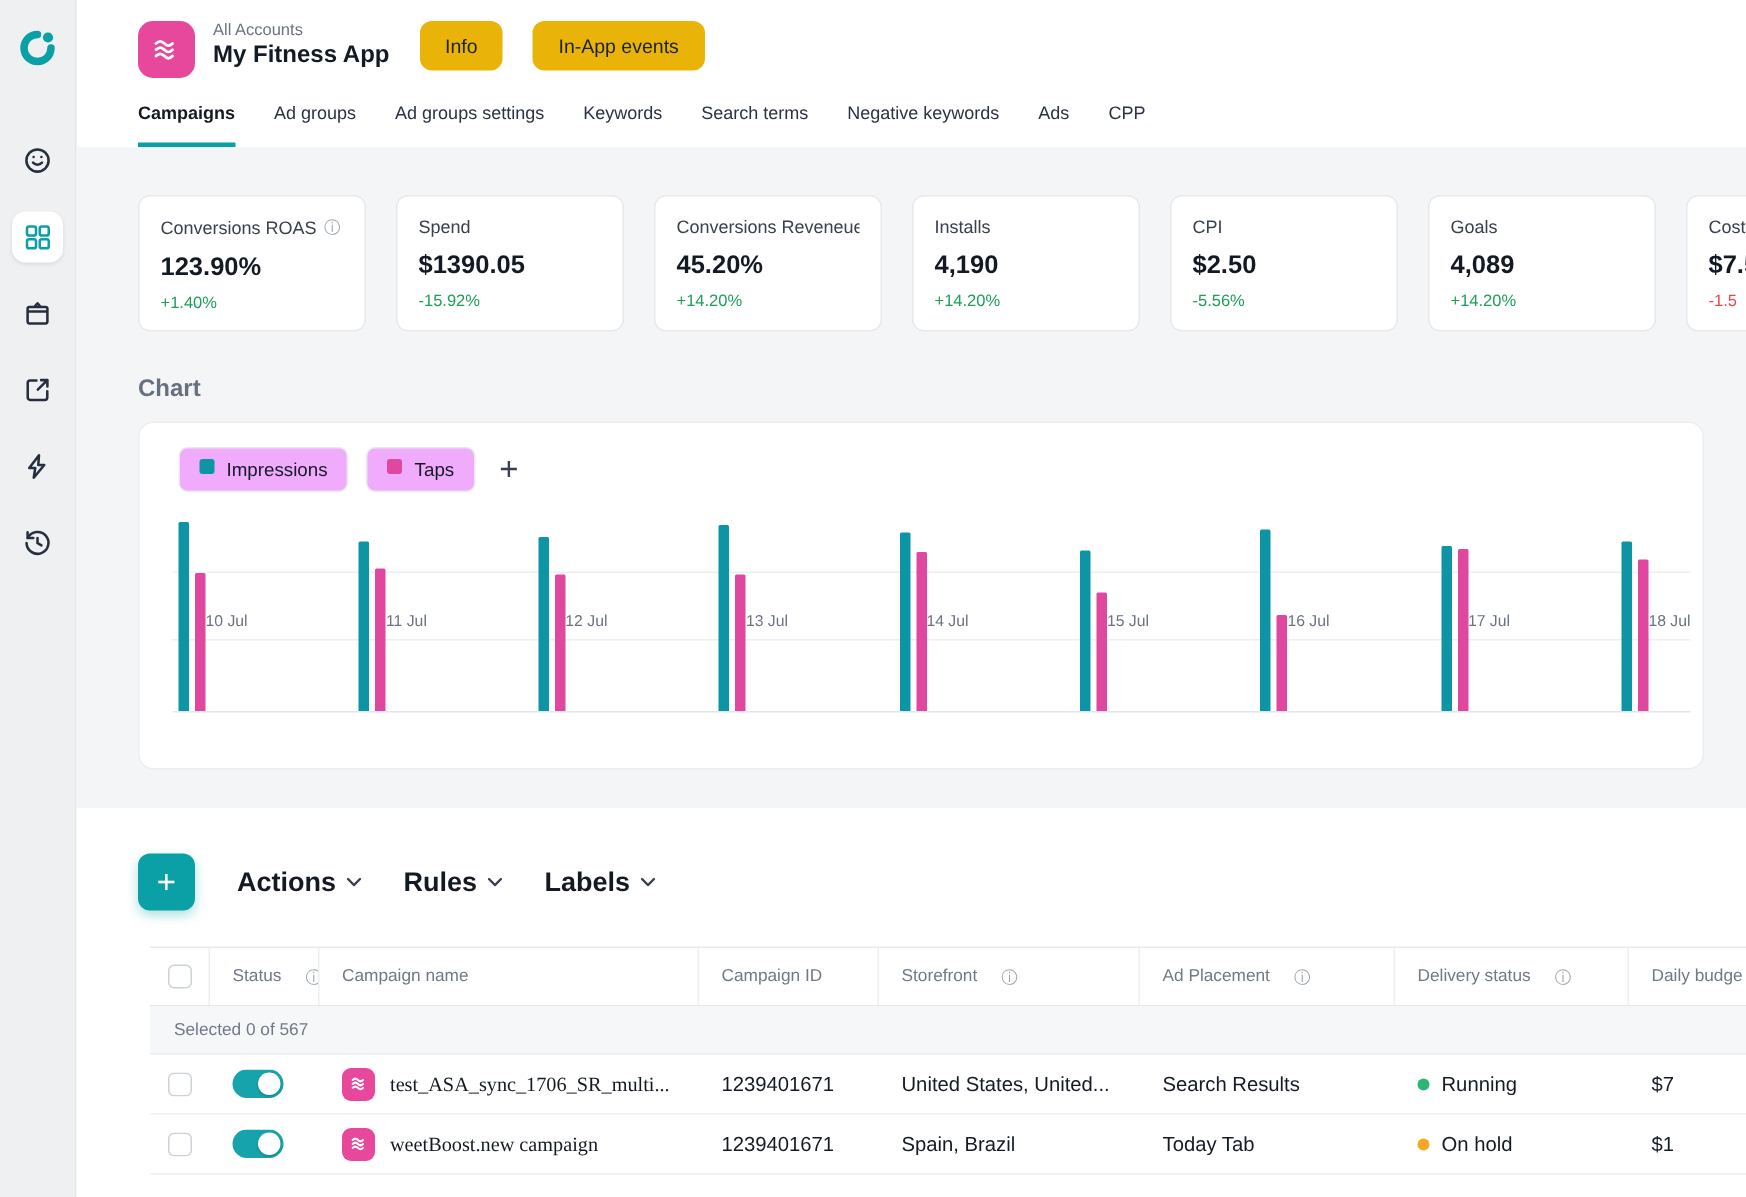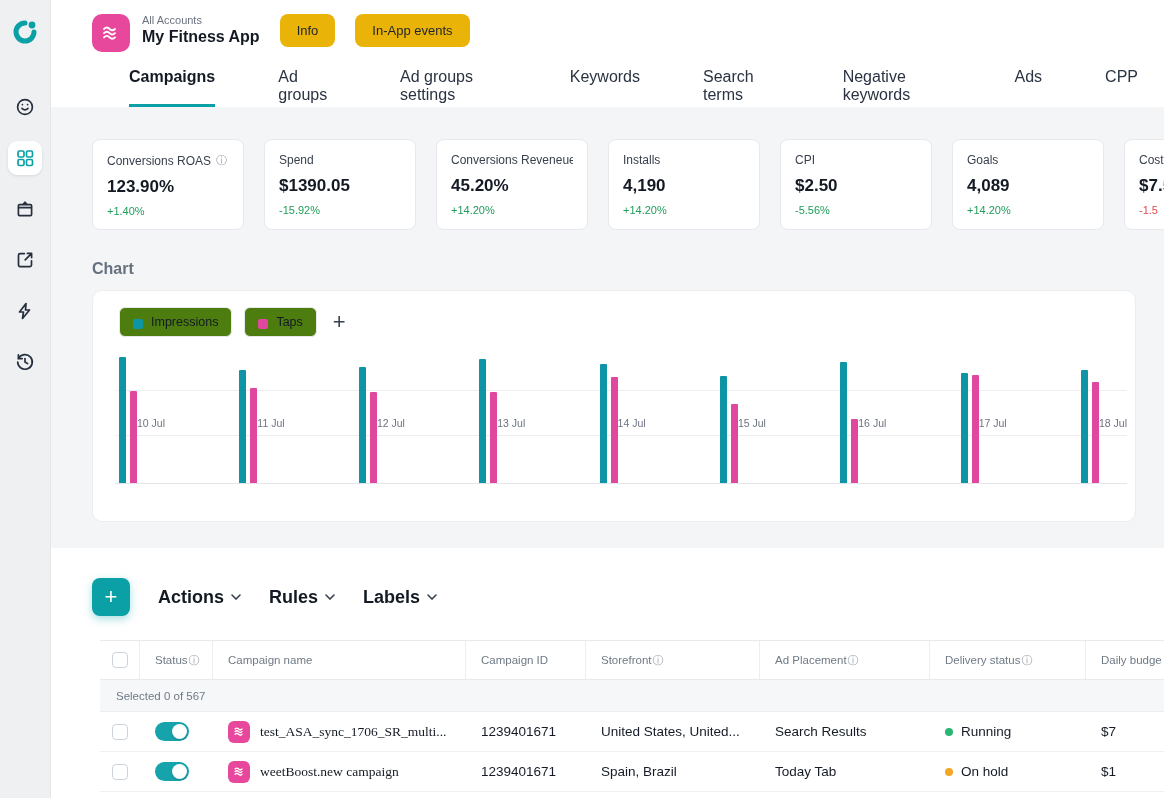--- a/index.html
+++ b/index.html
@@ -24,40 +24,40 @@
   .app-badge { width:38px; height:38px; border-radius:10px; background:#e8489b;
     display:flex; align-items:center; justify-content:center; flex:none; }
   .titles { margin-left:12px; }
   .acct { font-size:11px; color:#6b7280; margin-bottom:2px; }
   .appname { font-size:16px; font-weight:700; color:#141a24; }
   .pill-btn { margin-left:20px; padding:9px 17px; background:#eab308; border:none; border-radius:8px;
     font-family:inherit; font-size:13px; font-weight:500; color:#1b2330; cursor:pointer; }
   .pill-btn + .pill-btn { }
 
   .tabs { display:flex; padding:12px 0 0 41px; flex:none; }
-  .tab { margin-right:26px; font-size:16px; color:#2a3342; 
-    border-bottom:3px solid transparent; cursor:pointer;margin-left:37px; }
+  .tab { margin-right:26px; font-size:12px; color:#2a3342; padding-bottom:13px;
+    border-bottom:3px solid transparent; cursor:pointer; }
   .tab[data-active="true"] { font-weight:700; border-bottom-color:#0aa0a6; color:#141a24; }
 
   
   .band { background:#f4f5f7; padding:32px 0 26px 41px; overflow:hidden; flex:none; }
   .metrics-row { display:flex; gap:20px; }
   .card { width:152px; flex:none; background:#fff; border:1px solid #e7e9ec; border-radius:8px;
     padding:13px 14px 12px; }
   .m-label { font-size:12px; color:#39414e; display:flex; align-items:center; gap:5px; white-space:nowrap; overflow:hidden; }
   .info-i { font-size:11px; color:#9aa3ad; cursor:pointer; font-style:normal; }
   .m-value { font-size:17px; font-weight:700; color:#141a24; margin-top:9px; white-space:nowrap; }
   .m-delta { font-size:11px; margin-top:8px; white-space:nowrap; }
 
   .chart-title { margin:30px 0 12px; font-size:16px; font-weight:700; color:#66717f; }
   .chart-card { width:1044px; height:232px; background:#fff; border:1px solid #ecedef; border-radius:10px;
     padding:16px 0 0 26px; position:relative; overflow:hidden; }
   .legend-row { display:flex; align-items:center; gap:12px; }
-  .chip { display:inline-flex; align-items:flex-end; gap:8px; border:1px solid #e7e9ec; border-radius:6px;
-    padding:7px 13px; font-size:12.5px; color:#141a24; cursor:pointer; background:#4d7c0f; }
+  .chip { display:inline-flex; align-items:flex-start; gap:8px; border:1px solid #e7e9ec; border-radius:6px;
+    padding:7px 13px; font-size:12.5px; color:#141a24; cursor:pointer; background:#f0abfc; }
   .sw { width:10px; height:10px; border-radius:2px; display:inline-block; }
   .add-series { font-size:22px; font-weight:300; color:#374151; cursor:pointer; line-height:1; margin-left:4px; }
 
   .plot { position:relative; margin:16px 8px 0 0; height:168px; }
   .grid-line { position:absolute; left:-4px; right:0; height:1px; background:#eceef0; }
   .grid-line.baseline { background:#e2e5e9; }
   .bar-groups { position:absolute; top:0; left:0; right:0; display:flex; justify-content:space-between; }
   .bar-group { display:flex; flex-direction:row; align-items:center; }
   .bars { height:130px; display:flex; align-items:flex-end; gap:4px; }
   .bar { width:7px; border-radius:1px 1px 0 0; }
@@ -66,21 +66,21 @@
   
   .table-section { background:#fff; padding:30px 0 0 41px; flex:1; min-height:0; }
   .toolbar { display:flex; align-items:center; gap:28px; margin-bottom:24px; }
   .add-btn { width:38px; height:38px; border:none; border-radius:8px; background:#0aa0a6; color:#fff;
     font-size:22px; font-weight:400; line-height:1; cursor:pointer; box-shadow:0 3px 8px rgba(10,160,166,.35); }
   .menu { display:flex; align-items:center; gap:7px; font-size:18px; font-weight:700; color:#141a24; cursor:pointer; }
   .menu svg { color:#39414e; }
 
   .table { width:1210px; margin-left:8px; font-size:13.5px; }
   .thead { display:flex; align-items:stretch; height:40px; border-top:1px solid #e7e9ec; border-bottom:1px solid #e7e9ec; }
-  .th { display:flex; align-items:center; gap:1px; padding:0 0 0 15px; font-size:11.5px; color:#6f7a86;
+  .th { display:flex; align-items:center; gap:16px; padding:0 0 0 15px; font-size:11.5px; color:#6f7a86;
     border-right:1px solid #eceef0; white-space:nowrap; overflow:hidden; }
   .tr { display:flex; align-items:center; height:40px; border-bottom:1px solid #eef0f2; }
   .td { padding-left:15px; white-space:nowrap; overflow:hidden; display:flex; align-items:center; }
   .c0 { width:40px; flex:none; justify-content:center; padding-left:0; }
   .c1 { width:73px; flex:none; }
   .c2 { width:253px; flex:none; }
   .c3 { width:120px; flex:none; }
   .c4 { width:174px; flex:none; }
   .c5 { width:170px; flex:none; }
   .c6 { width:156px; flex:none; }

